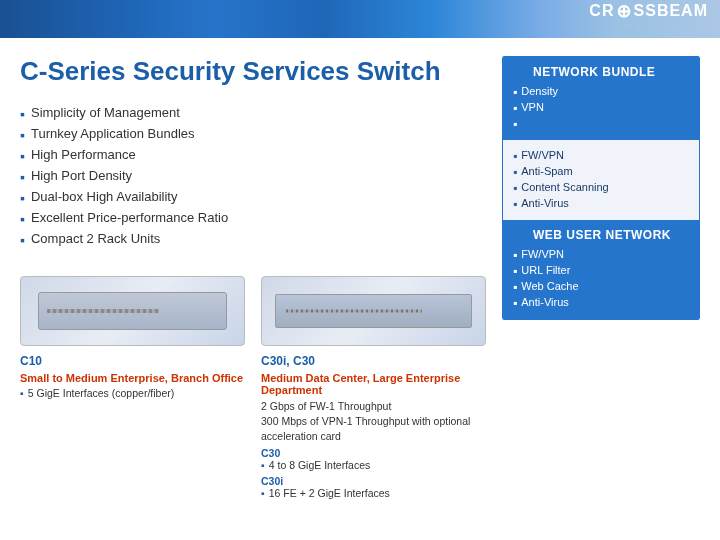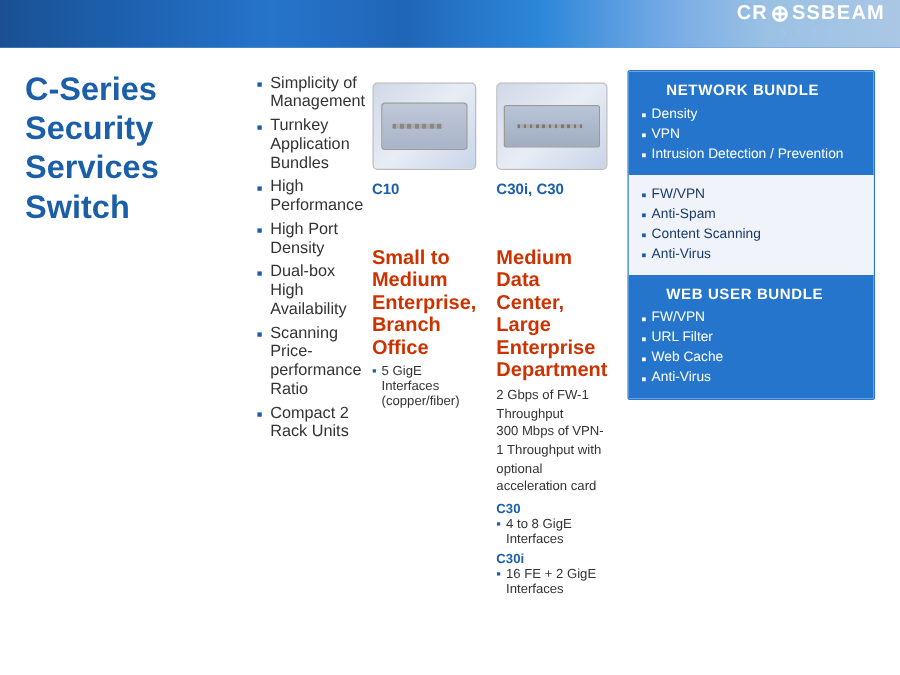--- a/index.html
+++ b/index.html
@@ -47,21 +47,21 @@
       height: calc(100% - 38px);
       background: #fff;
       padding: 18px 20px 10px 20px;
       gap: 16px;
     }
 
     
     .left-panel {
       flex: 1;
       display: flex;
-      flex-direction: row;
+      flex-direction: column;
     }
 
     .page-title {
       font-size: 26px;
       font-weight: bold;
       color: #1a5fa8;
       margin-bottom: 16px;
       line-height: 1.2;
     }
 
@@ -148,25 +148,24 @@
       background: repeating-linear-gradient(90deg, #777 0px, #777 2px, #aaa 2px, #aaa 5px);
     }
 
     .device-name {
       font-size: 12px;
       font-weight: bold;
       color: #1a5fa8;
       margin-bottom: 4px;
     }
     .device-desc-title {
-      font-size: 16px;
+      font-size: 11px;
       font-weight: bold;
       color: #cc3300;
       margin-bottom: 3px;
-      margin-top: 36px;
     }
     .device-desc {
       font-size: 10.5px;
       color: #333;
       line-height: 1.4;
     }
     .device-sub {
       font-size: 10.5px;
       font-weight: bold;
       color: #1a5fa8;
@@ -288,21 +287,21 @@
         <li>
           <span class="bullet">▪</span>
           <span>High Port Density</span>
         </li>
         <li>
           <span class="bullet">▪</span>
           <span>Dual-box High Availability</span>
         </li>
         <li>
           <span class="bullet">▪</span>
-          <span>Scanning Price-performance Ratio</span>
+          <span>Excellent Price-performance Ratio</span>
         </li>
         <li>
           <span class="bullet">▪</span>
           <span>Compact 2 Rack Units</span>
         </li>
       </ul>
 
     <div class="device-section">
 
       <div class="device-card">
@@ -347,21 +346,20 @@
       <li style="color: rgb(255, 255, 255);">
             <span class="bundle-bullet" style="color:#fff">▪</span>
             <span>Density</span>
           </li>
           <li style="color: rgb(255, 255, 255);">
             <span class="bundle-bullet" style="color:#fff">▪</span>
             <span>VPN</span>
           </li>
           <li style="color: rgb(255, 255, 255);">
             <span class="bundle-bullet" style="color:#fff">▪</span>
-            <span>Intrusion Detection / Prevention</span>
           </li>
         </ul>
     </div>
 
     <div class="bundle-section mail-bundle">
       <ul class="bundle-items">
       <li style="color: rgb(26, 58, 106);">
             <span class="bundle-bullet" style="color:#1a5fa8">▪</span>
             <span>FW/VPN</span>
           </li>
@@ -374,21 +372,21 @@
             <span>Content Scanning</span>
           </li>
           <li style="color: rgb(26, 58, 106);">
             <span class="bundle-bullet" style="color:#1a5fa8">▪</span>
             <span>Anti-Virus</span>
           </li>
         </ul>
     </div>
 
     <div class="bundle-section web-bundle">
-      <div class="bundle-header">WEB USER BUNDLE</div>
+      <div class="bundle-header">WEB USER NETWORK</div>
       <ul class="bundle-items">
       <li style="color: rgb(255, 255, 255);">
             <span class="bundle-bullet" style="color:#fff">▪</span>
             <span>FW/VPN</span>
           </li>
           <li style="color: rgb(255, 255, 255);">
             <span class="bundle-bullet" style="color:#fff">▪</span>
             <span>URL Filter</span>
           </li>
           <li style="color: rgb(255, 255, 255);">

